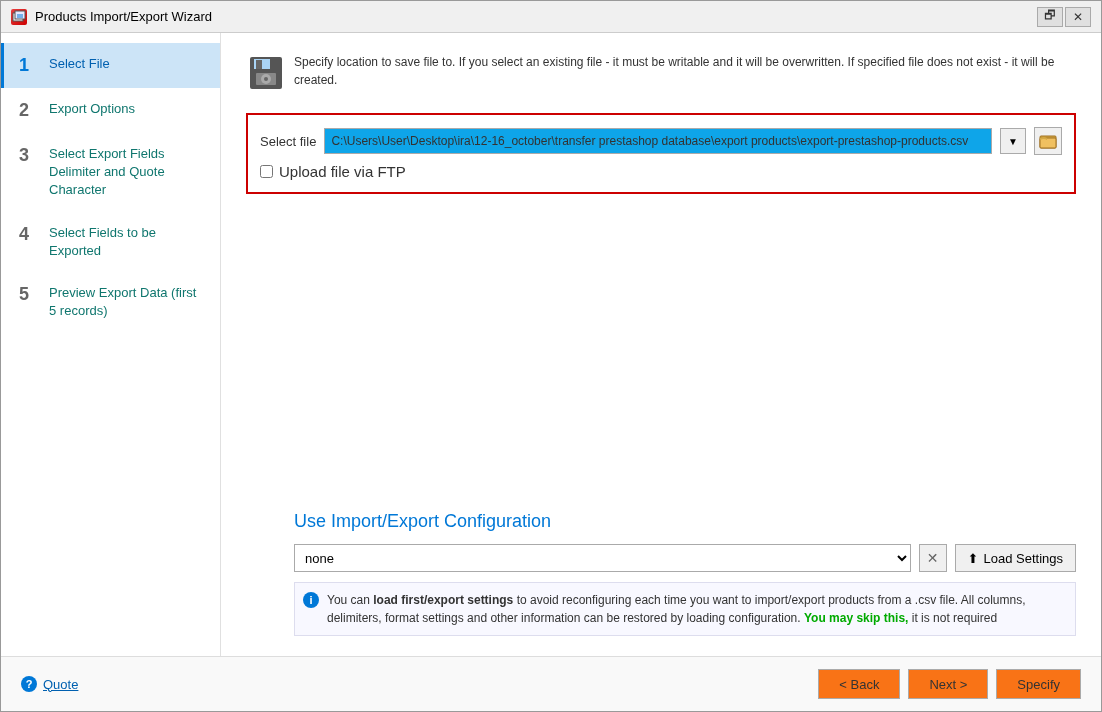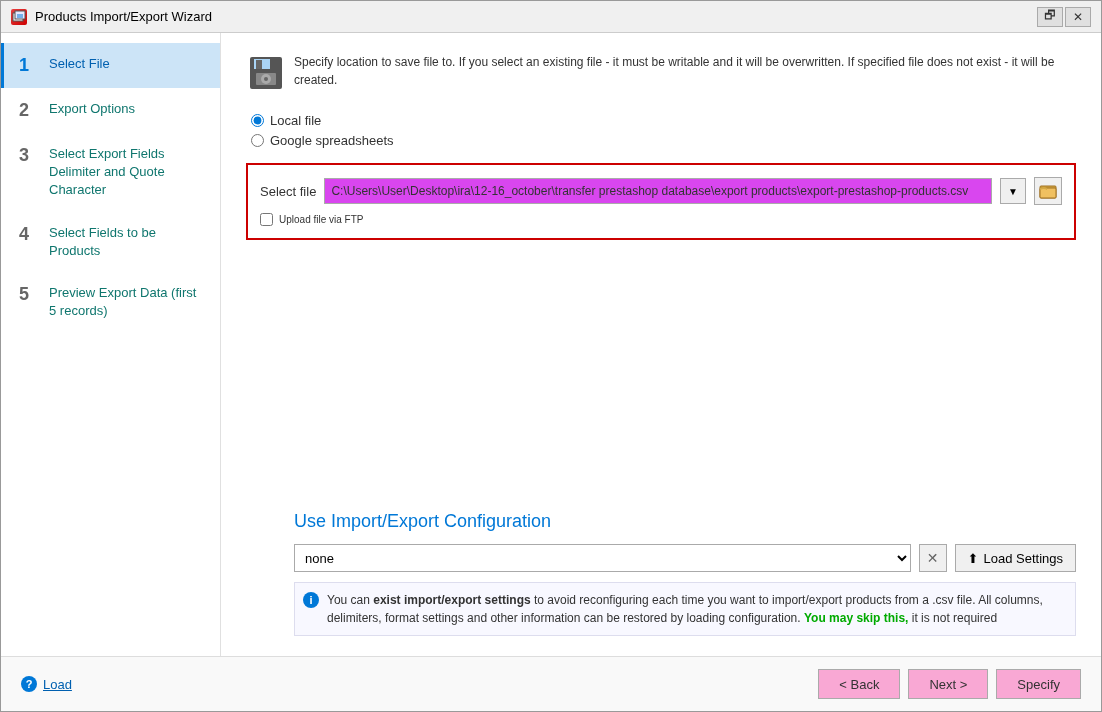--- a/index.html
+++ b/index.html
@@ -24,44 +24,44 @@
     .disk-icon { width: 40px; height: 40px; flex-shrink: 0; }
     .info-text { font-size: 12px; color: #333; line-height: 1.5; }
     .section-label { font-size: 13px; color: #333; margin-bottom: 8px; }
     .radio-group { display: flex; flex-direction: column; gap: 5px; margin-bottom: 15px; padding-left: 5px; }
     .radio-row { display: flex; align-items: center; gap: 6px; }
     .radio-row input[type=radio] { accent-color: #0078d7; }
     .radio-row label { font-size: 13px; color: #333; }
     .file-select-box { border: 2px solid #cc0000; padding: 12px; margin-bottom: 20px; }
     .file-select-row { display: flex; align-items: center; gap: 8px; margin-bottom: 8px; }
     .file-select-label { font-size: 13px; color: #333; white-space: nowrap; }
-    .file-select-input { flex: 1; height: 26px; border: 1px solid #aaa; padding: 0 6px; font-size: 12px; color: #333; background: #d946ef; }
+    .file-select-input { flex: 1; height: 26px; border: 1px solid #aaa; padding: 0 6px; font-size: 12px; color: #333; background: #0ea5e9; }
     .file-select-dropdown { height: 26px; width: 26px; border: 1px solid #aaa; background: #f0f0f0; display: flex; align-items: center; justify-content: center; cursor: pointer; font-size: 10px; }
     .file-browse-btn { width: 28px; height: 28px; border: 1px solid #aaa; background: #f0f0f0; display: flex; align-items: center; justify-content: center; cursor: pointer; }
     .checkbox-row { display: flex; align-items: center; gap: 6px; }
     .checkbox-row input[type=checkbox] { accent-color: #0078d7; }
-    .checkbox-row label { font-size: 10px; color: #333; }
+    .checkbox-row label { font-size: 15px; color: #333; }
     .spacer { flex: 1; }
     .use-config-section { margin-top: 10px; margin-left: 48px; }
     .use-config-title { font-size: 18px; color: #0078d7; margin-bottom: 12px; }
     .config-row { display: flex; align-items: flex-end; gap: 8px; margin-bottom: 10px; }
     .config-select { flex: 1; height: 28px; border: 1px solid #aaa; padding: 0 6px; font-size: 13px; background: white; }
     .config-clear-btn { width: 28px; height: 28px; border: 1px solid #aaa; background: #f0f0f0; display: flex; align-items: center; justify-content: center; cursor: pointer; font-size: 14px; color: #666; }
     .load-settings-btn { height: 28px; padding: 0 12px; border: 1px solid #aaa; background: #f0f0f0; cursor: pointer; font-size: 13px; display: flex; align-items: center; gap: 5px; }
     .info-box { display: flex; align-items: flex-start; gap: 8px; padding: 8px; background: #f8f8ff; border: 1px solid #dde; }
     .info-icon-circle { width: 16px; height: 16px; border-radius: 50%; background: #0078d7; color: white; display: flex; align-items: center; justify-content: center; font-size: 11px; font-weight: bold; flex-shrink: 0; margin-top: 1px; }
     .info-box-text { font-size: 12px; color: #333; line-height: 1.5; }
     .info-box-text strong { font-weight: bold; }
     .info-box-text .skip-text { color: #00aa00; font-weight: bold; text-align: center; }
     .footer { padding: 12px 20px; border-top: 1px solid #ddd; display: flex; align-items: center; justify-content: space-between; background: #f9f9f9; }
     .footer-left { display: flex; align-items: center; gap: 6px; }
     .help-icon { width: 16px; height: 16px; border-radius: 50%; background: #0078d7; color: white; display: flex; align-items: center; justify-content: center; font-size: 11px; font-weight: bold; }
     .help-text { font-size: 13px; color: #0060b0; cursor: pointer; text-decoration: underline; }
     .footer-buttons { display: flex; gap: 8px; }
-    .footer-btn { height: 30px; padding: 0 20px; border: 1px solid #aaa; background: #f9a8d4; cursor: pointer; font-size: 13px; color: #333; }
+    .footer-btn { height: 30px; padding: 0 20px; border: 1px solid #aaa; background: #f97316; cursor: pointer; font-size: 13px; color: #333; }
   </style>
 </head>
 <body>
 
 <div class="window">
 
   <div class="title-bar">
     <div class="title-bar-left">
       <div class="title-icon">
         <svg width="14" height="14" viewBox="0 0 14 14">
@@ -89,21 +89,21 @@
       <div class="sidebar-item">
         <span class="sidebar-num">2</span>
         <span class="sidebar-label">Export Options</span>
       </div>
       <div class="sidebar-item">
         <span class="sidebar-num">3</span>
         <span class="sidebar-label">Select Export Fields Delimiter and Quote Character</span>
       </div>
       <div class="sidebar-item">
         <span class="sidebar-num">4</span>
-        <span class="sidebar-label">Select Fields to be Products</span>
+        <span class="sidebar-label">Select Fields to be Exported</span>
       </div>
       <div class="sidebar-item">
         <span class="sidebar-num">5</span>
         <span class="sidebar-label">Preview Export Data (first 5 records)</span>
       </div>
     </div>
 
     <div class="content-area">
 
       <div class="top-info">
@@ -113,30 +113,20 @@
             <rect x="8" y="6" width="16" height="10" fill="#aad4f5"></rect>
             <rect x="10" y="7" width="6" height="9" fill="#666"></rect>
             <rect x="10" y="20" width="20" height="12" rx="1" fill="#888"></rect>
             <ellipse cx="20" cy="26" rx="5" ry="5" fill="#aaa"></ellipse>
             <ellipse cx="20" cy="26" rx="2" ry="2" fill="#666"></ellipse>
           </svg>
         </div>
         <p class="info-text">Specify location to save file to. If you select an existing file - it must be writable and it will be overwritten. If specified file does not exist - it will be created.</p>
       </div>
 
-      <div class="radio-group">
-        <div class="radio-row">
-          <input type="radio" name="export-target" id="local-file" checked="" style="">
-          <label for="local-file">Local file</label>
-        </div>
-        <div class="radio-row">
-          <input type="radio" name="export-target" id="google-sheets" style="">
-          <label for="google-sheets">Google spreadsheets</label>
-        </div>
-      </div>
 
       <div class="file-select-box">
         <div class="file-select-row">
           <span class="file-select-label">Select file</span>
           <input type="text" class="file-select-input" value="C:\Users\User\Desktop\ira\12-16_october\transfer prestashop database\export products\export-prestashop-products.csv" style="">
           <div class="file-select-dropdown">▼</div>
           <div class="file-browse-btn">
             <svg width="18" height="18" viewBox="0 0 18 18">
               <rect x="1" y="4" width="16" height="12" rx="1" fill="#d4a843" stroke="#a07020" stroke-width="1"></rect>
               <rect x="1" y="6" width="16" height="10" rx="1" fill="#f0c060" stroke="#a07020" stroke-width="1"></rect>
@@ -160,31 +150,31 @@
           </select>
           <div class="config-clear-btn">✕</div>
           <button class="load-settings-btn">
             <span>⬆</span>
             <span>Load Settings</span>
           </button>
         </div>
         <div class="info-box">
           <div class="info-icon-circle">i</div>
           <div class="info-box-text">
-            You can <strong>exist import/export settings</strong> to avoid reconfiguring each time you want to import/export products from a .csv file. All columns, delimiters, format settings and other information can be restored by loading configuration. <span class="skip-text">You may skip this,</span> it is not required
+            You can <strong>load first/export settings</strong> to avoid reconfiguring each time you want to import/export products from a .csv file. All columns, delimiters, format settings and other information can be restored by loading configuration. <span class="skip-text">You may skip this,</span> it is not required
           </div>
         </div>
       </div>
     </div>
   </div>
 
   <div class="footer">
     <div class="footer-left">
       <div class="help-icon">?</div>
-      <span class="help-text">Load</span>
+      <span class="help-text">Quote</span>
     </div>
     <div class="footer-buttons">
       <button class="footer-btn">&lt; Back</button>
       <button class="footer-btn">Next &gt;</button>
       <button class="footer-btn">Specify</button>
     </div>
   </div>
 </div>
 
 </body></html>

